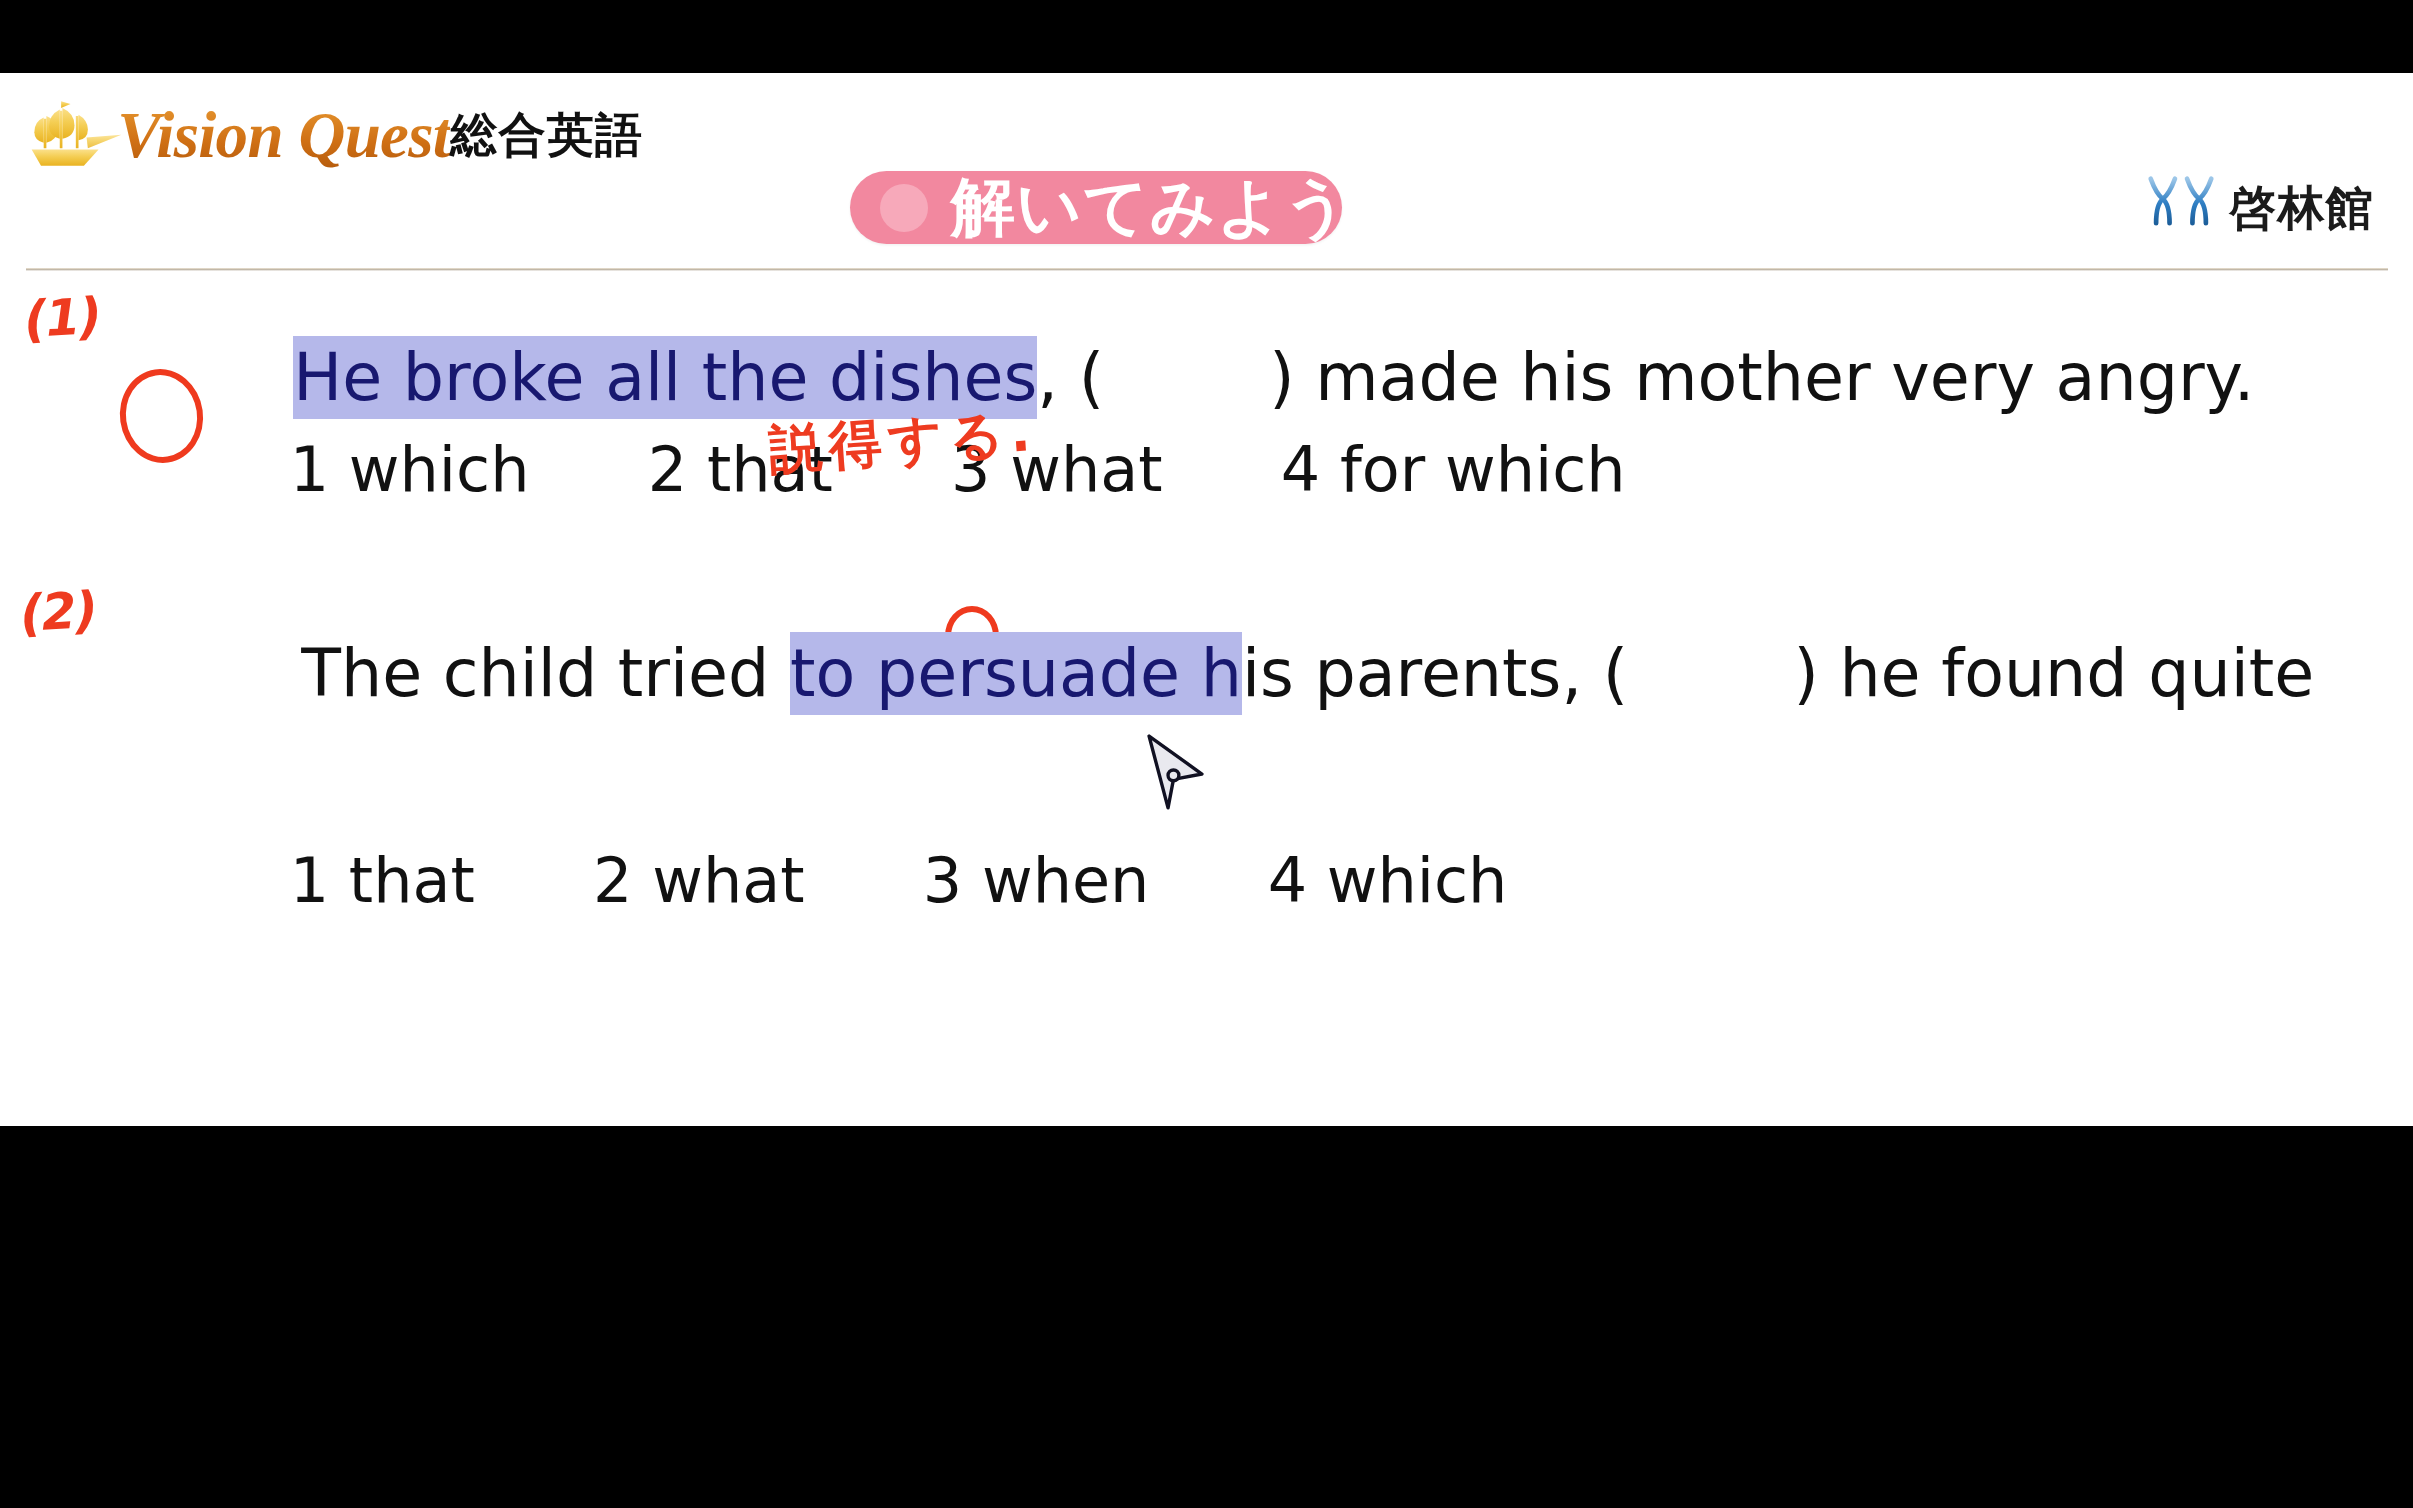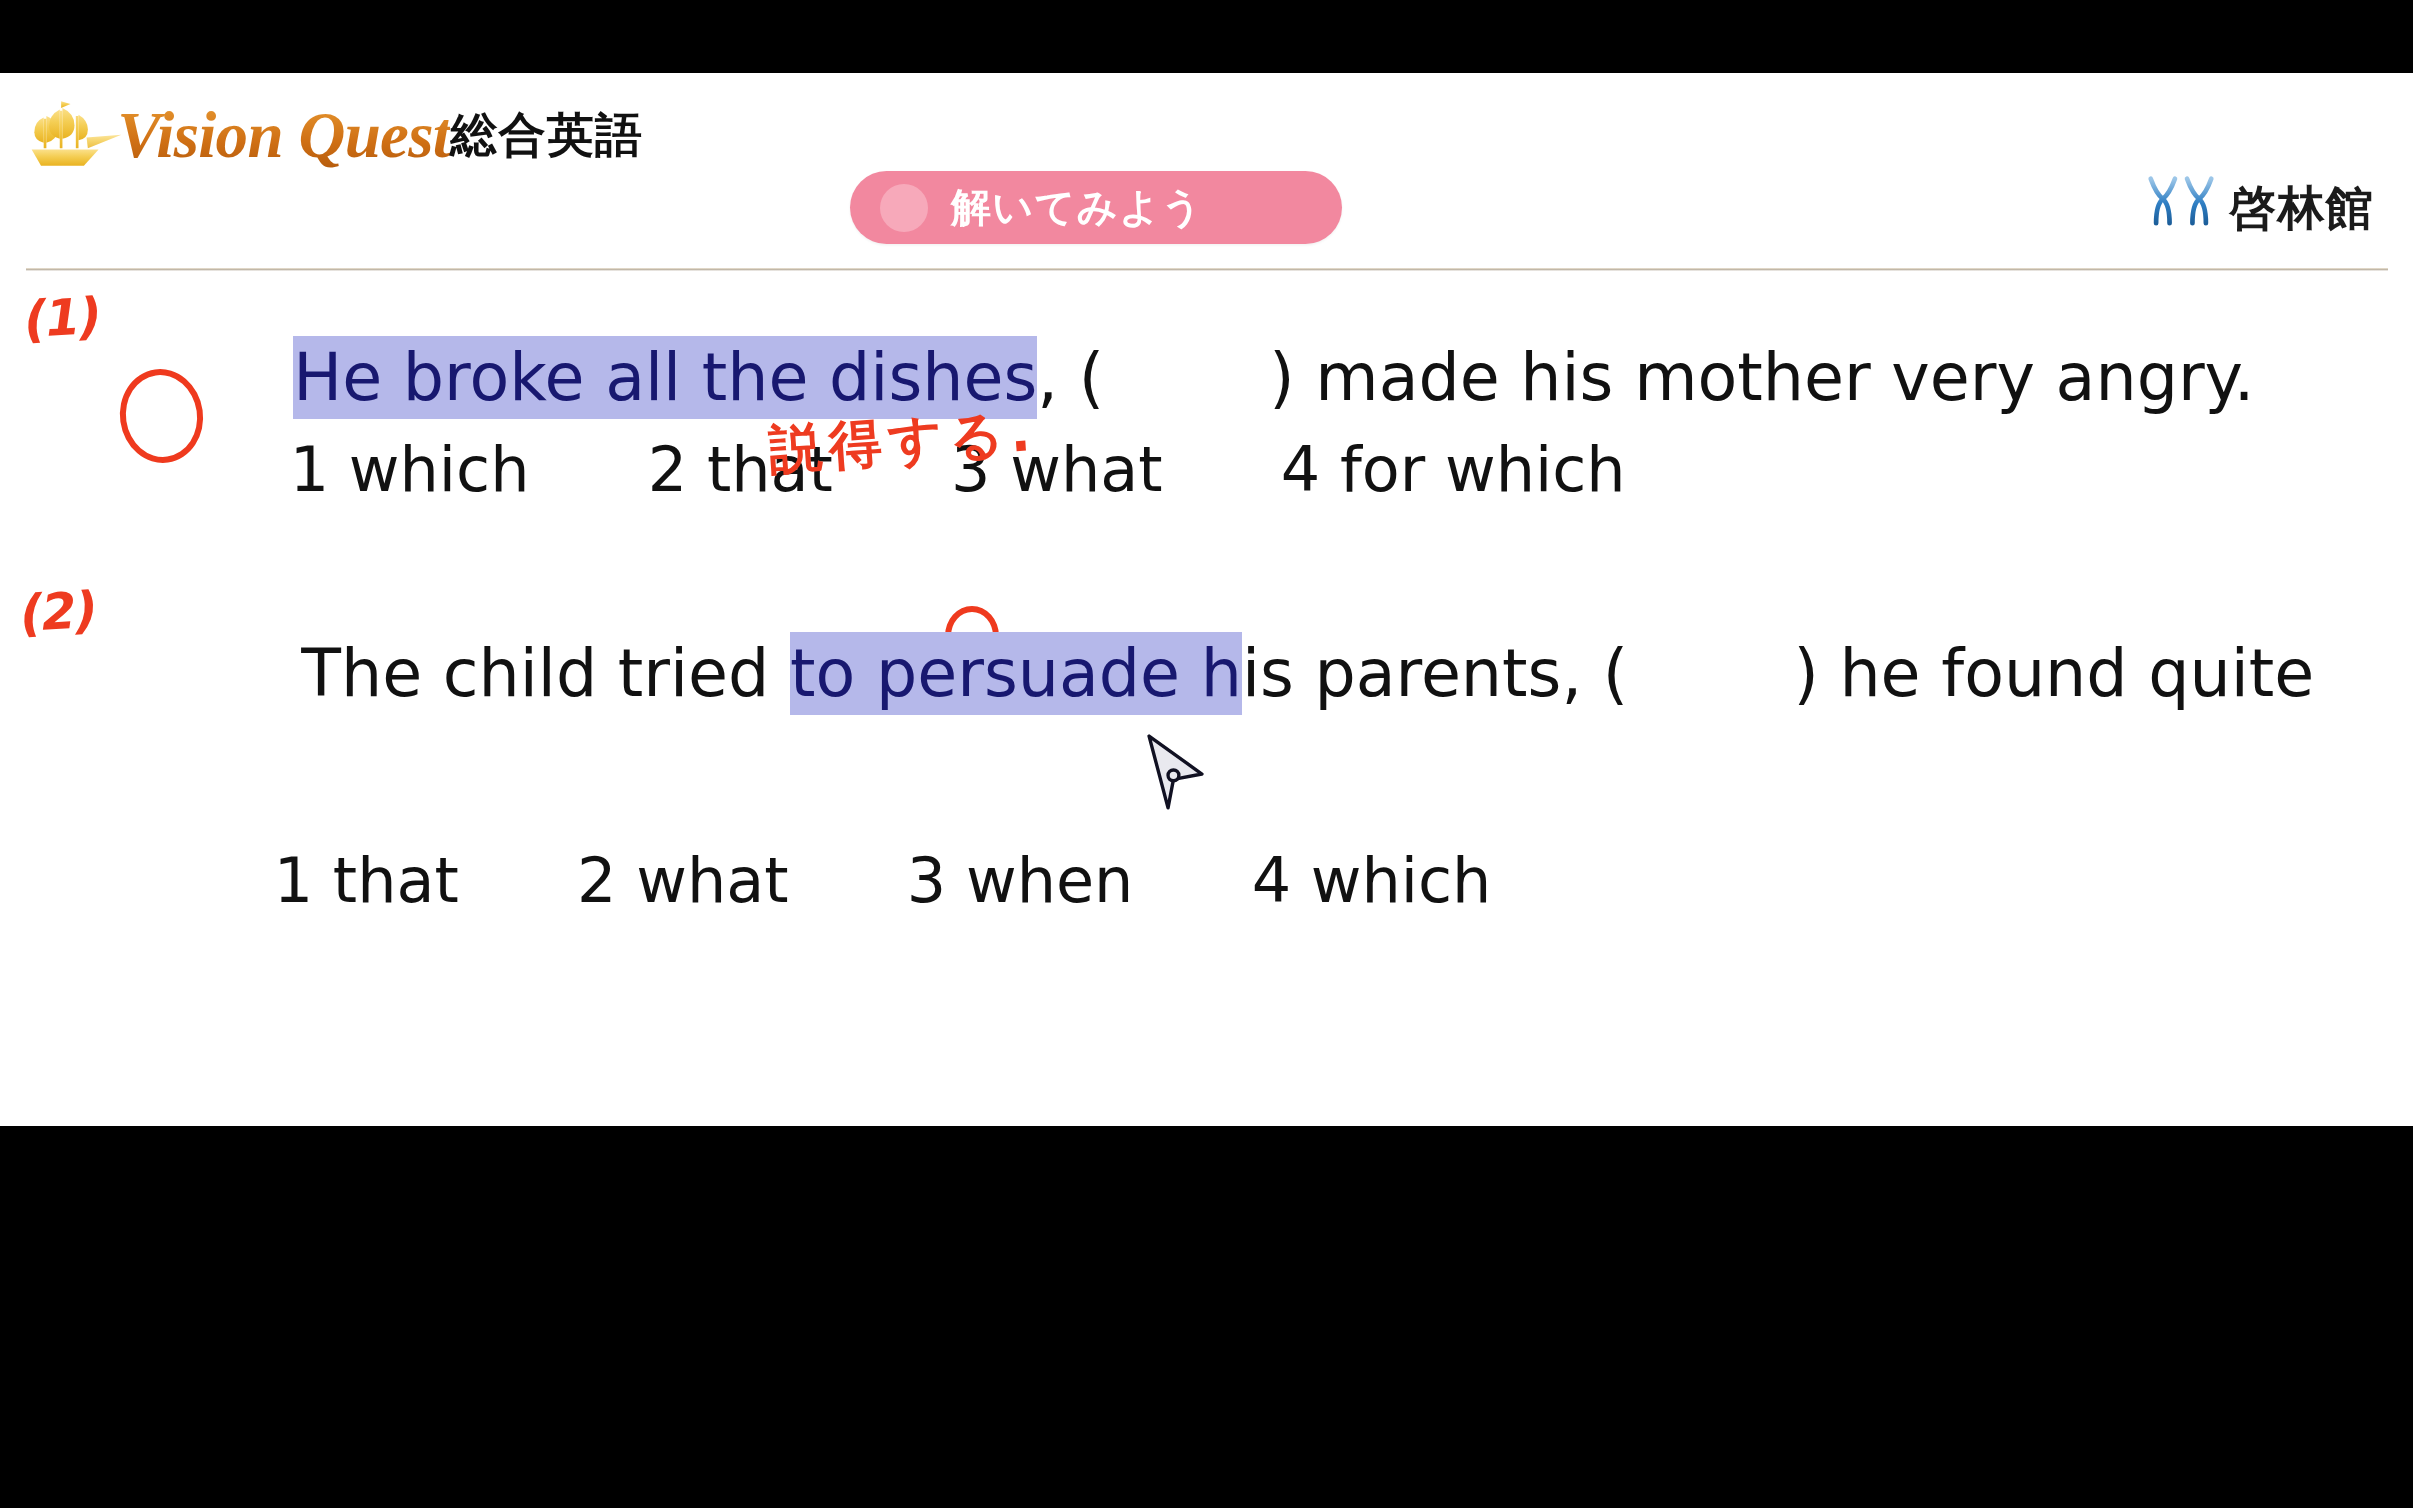--- a/index.html
+++ b/index.html
@@ -85,21 +85,21 @@
   #activity-badge-dot {
     width: 48px; height: 48px;
     border-radius: 50%;
     background: #f7a9ba;
     margin-left: 30px;
     flex: none;
   }
   #activity-badge-label {
     font-family: "DejaVu Sans", sans-serif;
     font-weight: 700;
-    font-size: 40px;
+    font-size: 64px;
     color: #ffffff;
     margin-left: 23px;
     letter-spacing: 1.3px;
     white-space: nowrap;
   }
 
   #publisher {
     position: absolute;
     right: 39px; top: 88px;
     display: flex; align-items: center;
@@ -289,21 +289,21 @@
 
       <span class="marker" id="q2-number" style="left:20px; top:86px;">(2)</span>
 
       <div class="q-line" style="position:absolute; left:136px; top:79px;">
         <span>The child tried </span><span class="hl">to persuade h</span><span>is parents, (        ) he found quite</span>
       </div>
 
 
       <span class="circle-mark" style="left:1511px; top:650px; width:42px; height:50px;"></span>
 
-      <div class="choices" style="position:absolute; left:116px; top:291px;">
+      <div class="choices" style="position:absolute; left:132px; top:291px;">
         <span><span>1</span> <span>that</span></span><span>      </span><span><span>2</span> <span>what</span></span><span>      </span><span><span>3</span> <span>when</span></span><span>      </span><span><span>4</span> <span>which</span></span>
       </div>
     </div>
 
   </div>
 
   <div id="mouse-cursor">
     <svg viewBox="0 0 90 120" xmlns="http://www.w3.org/2000/svg">
       <path d="M6 6 L84 62 L42 70 L34 112 Z" fill="#e9e9ef" stroke="#111122" stroke-width="5" stroke-linejoin="round"></path>
       <circle cx="42" cy="64" r="8" fill="#e9e9ef" stroke="#111122" stroke-width="5"></circle>

